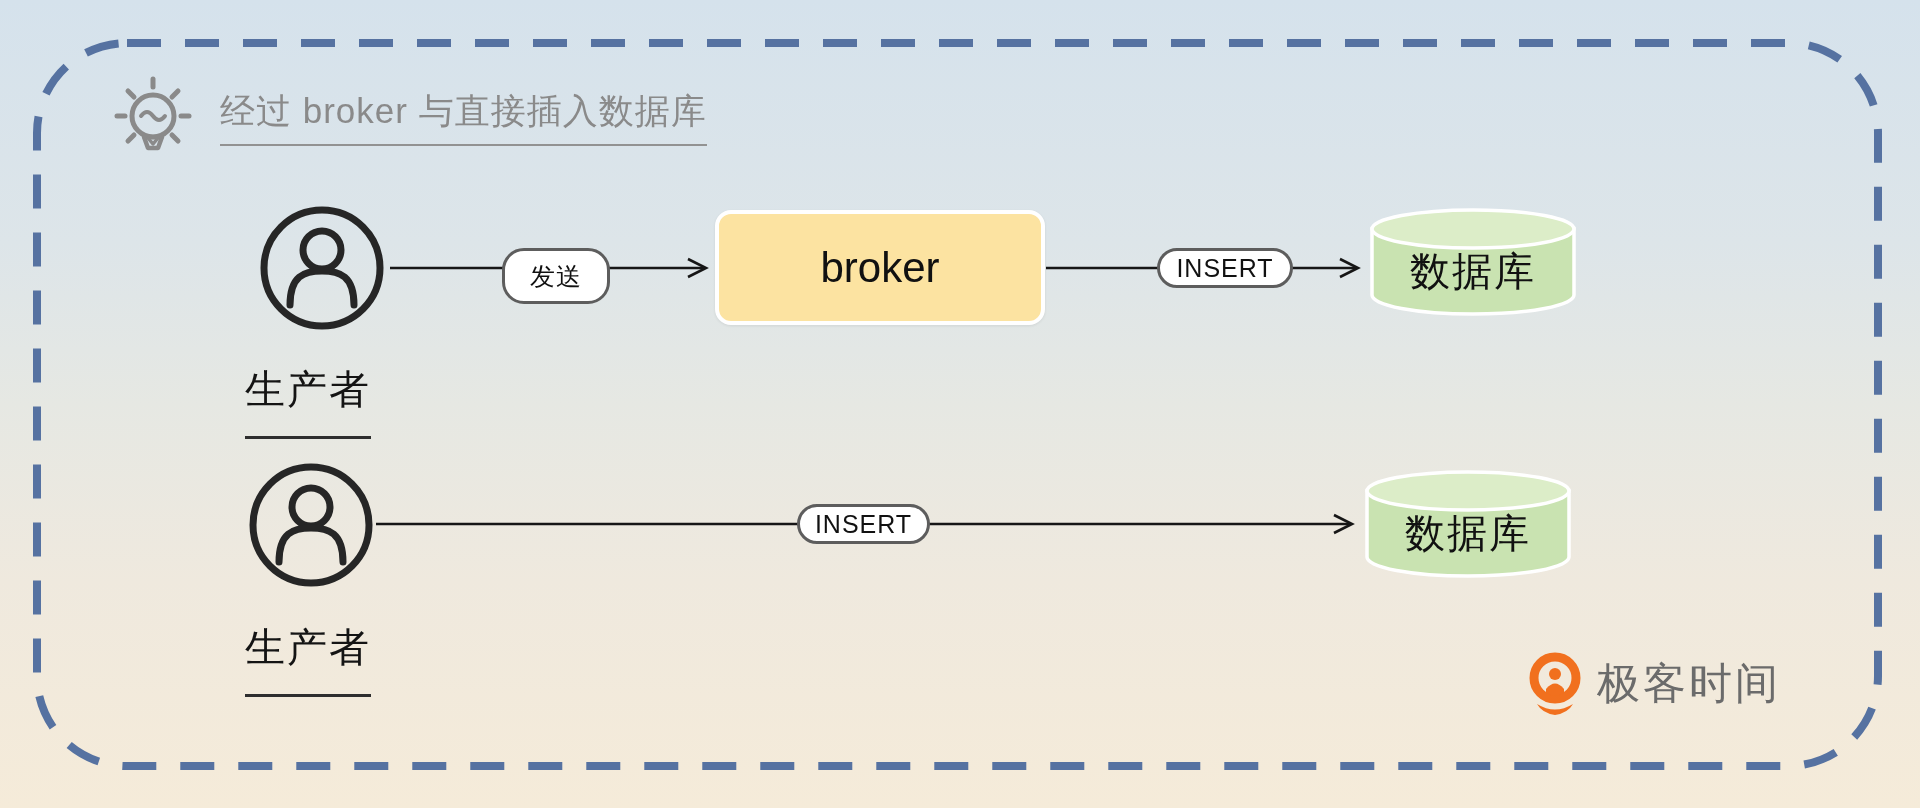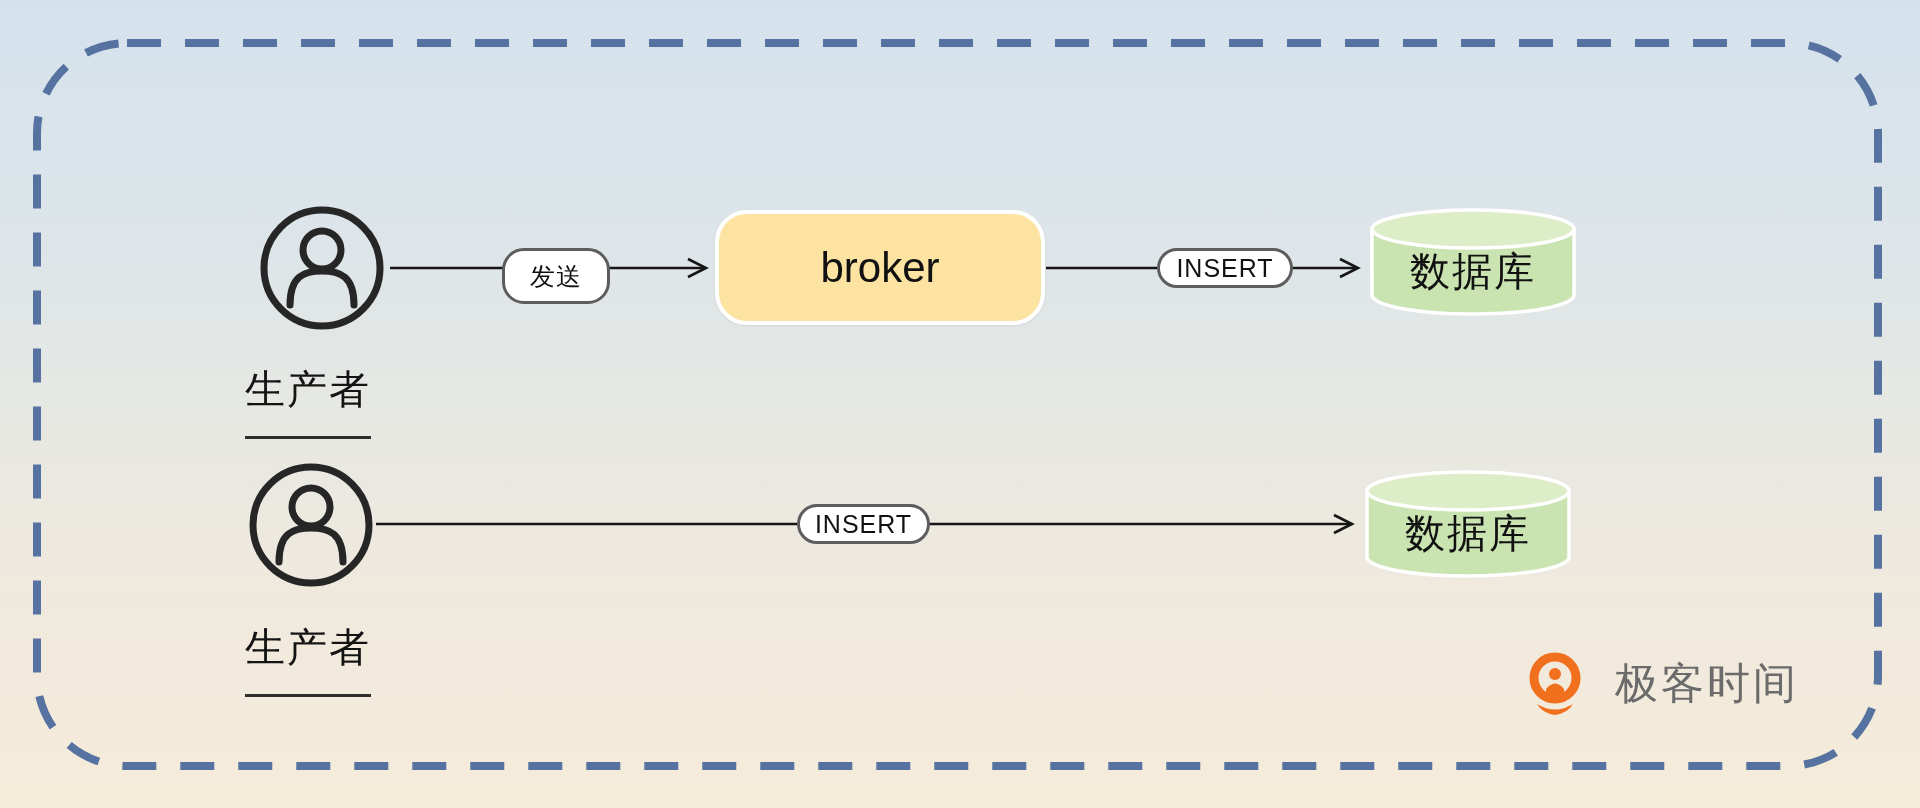--- a/index.html
+++ b/index.html
@@ -20,52 +20,70 @@
     border-bottom:3px solid #2e2e2e;padding-bottom:19px;letter-spacing:2px;white-space:nowrap;
   }
   .pill{
     position:absolute;background:#ffffff;border:3px solid #5d5d5d;border-radius:22px;
     display:flex;align-items:center;justify-content:center;color:#111;box-sizing:border-box;
   }
   .pill.cn{font-size:25px;letter-spacing:1px;}
   .pill.en{font-size:25px;letter-spacing:1px;}
   .broker-box{
     position:absolute;left:715px;top:210px;width:330px;height:115px;
-    background:#fce3a1;border:4px solid #ffffff;border-radius:32px;box-sizing:border-box;
+    background:#fce3a1;border:4px solid #ffffff;border-radius:16px;box-sizing:border-box;
     display:flex;align-items:center;justify-content:center;
     font-size:42px;color:#111;box-shadow:0 1px 3px rgba(0,0,0,0.08);
   }
   .cyl{position:absolute;width:210px;height:112px;}
   .cyl .cyl-label{
     position:absolute;left:0;top:26px;width:210px;height:78px;
     display:flex;align-items:center;justify-content:center;
     font-size:40px;color:#111;letter-spacing:2px;
   }
   .logo-wrap{position:absolute;left:1527px;top:652px;display:flex;align-items:center;}
-  .logo-text{margin-left:32px;font-size:43px;font-weight:500;color:#6b6b6b;letter-spacing:3px;white-space:nowrap;}
+  .logo-text{margin-left:14px;font-size:43px;font-weight:500;color:#6b6b6b;letter-spacing:3px;white-space:nowrap;}
 </style>
 </head>
 <body>
 
 <div class="stage">
 
   <svg class="layer" width="1920" height="808" viewBox="0 0 1920 808">
 
     <rect x="37" y="43" width="1841" height="723" rx="90" fill="none" stroke="#5672a1" stroke-width="8" stroke-dasharray="34 24"></rect>
 
     <line x1="390" y1="268" x2="704" y2="268" stroke="#161616" stroke-width="2.6"></line>
     <polyline points="688,259 706,268 688,277" fill="none" stroke="#161616" stroke-width="2.6"></polyline>
 
     <line x1="1046" y1="268" x2="1356" y2="268" stroke="#161616" stroke-width="2.6"></line>
     <polyline points="1340,259 1358,268 1340,277" fill="none" stroke="#161616" stroke-width="2.6"></polyline>
 
     <line x1="376" y1="524" x2="1350" y2="524" stroke="#161616" stroke-width="2.6"></line>
     <polyline points="1334,515 1352,524 1334,533" fill="none" stroke="#161616" stroke-width="2.6"></polyline>
   </svg>
 
+  <div class="title-wrap">
+    <svg width="90" height="92" viewBox="0 0 90 92">
+      <g stroke="#8a8a8a" fill="none" stroke-linecap="round">
+        <circle cx="45" cy="42" r="21" stroke-width="5"></circle>
+        <path d="M33,42 q6,-8 12,0 q6,8 12,0" stroke-width="4"></path>
+        <path d="M36,63 L54,63 L50,74 L40,74 Z" stroke-width="4.5" stroke-linejoin="round"></path>
+        <path d="M40,64 L45,70 L50,64" stroke-width="3.5" stroke-linejoin="round"></path>
+        <line x1="45" y1="13" x2="45" y2="5" stroke-width="5"></line>
+        <line x1="64" y1="23" x2="70" y2="17" stroke-width="5"></line>
+        <line x1="73" y1="42" x2="81" y2="42" stroke-width="5"></line>
+        <line x1="64" y1="61" x2="70" y2="67" stroke-width="5"></line>
+        <line x1="26" y1="23" x2="20" y2="17" stroke-width="5"></line>
+        <line x1="17" y1="42" x2="9" y2="42" stroke-width="5"></line>
+        <line x1="26" y1="61" x2="20" y2="67" stroke-width="5"></line>
+      </g>
+    </svg>
+    <div class="title-text">经过 broker 与直接插入数据库</div>
+  </div>
 
   <svg class="abs" style="left:257px;top:203px;" width="130" height="130" viewBox="0 0 130 130">
     <g stroke="#262626" fill="none" stroke-width="7" stroke-linecap="round">
       <circle cx="65" cy="65" r="58"></circle>
       <circle cx="65" cy="47" r="19"></circle>
       <path d="M33,102 C33,73 47,68 65,68 C83,68 97,73 97,102"></path>
     </g>
   </svg>
   <div class="producer-label" style="left:245px;top:362px;">生产者</div>
 

